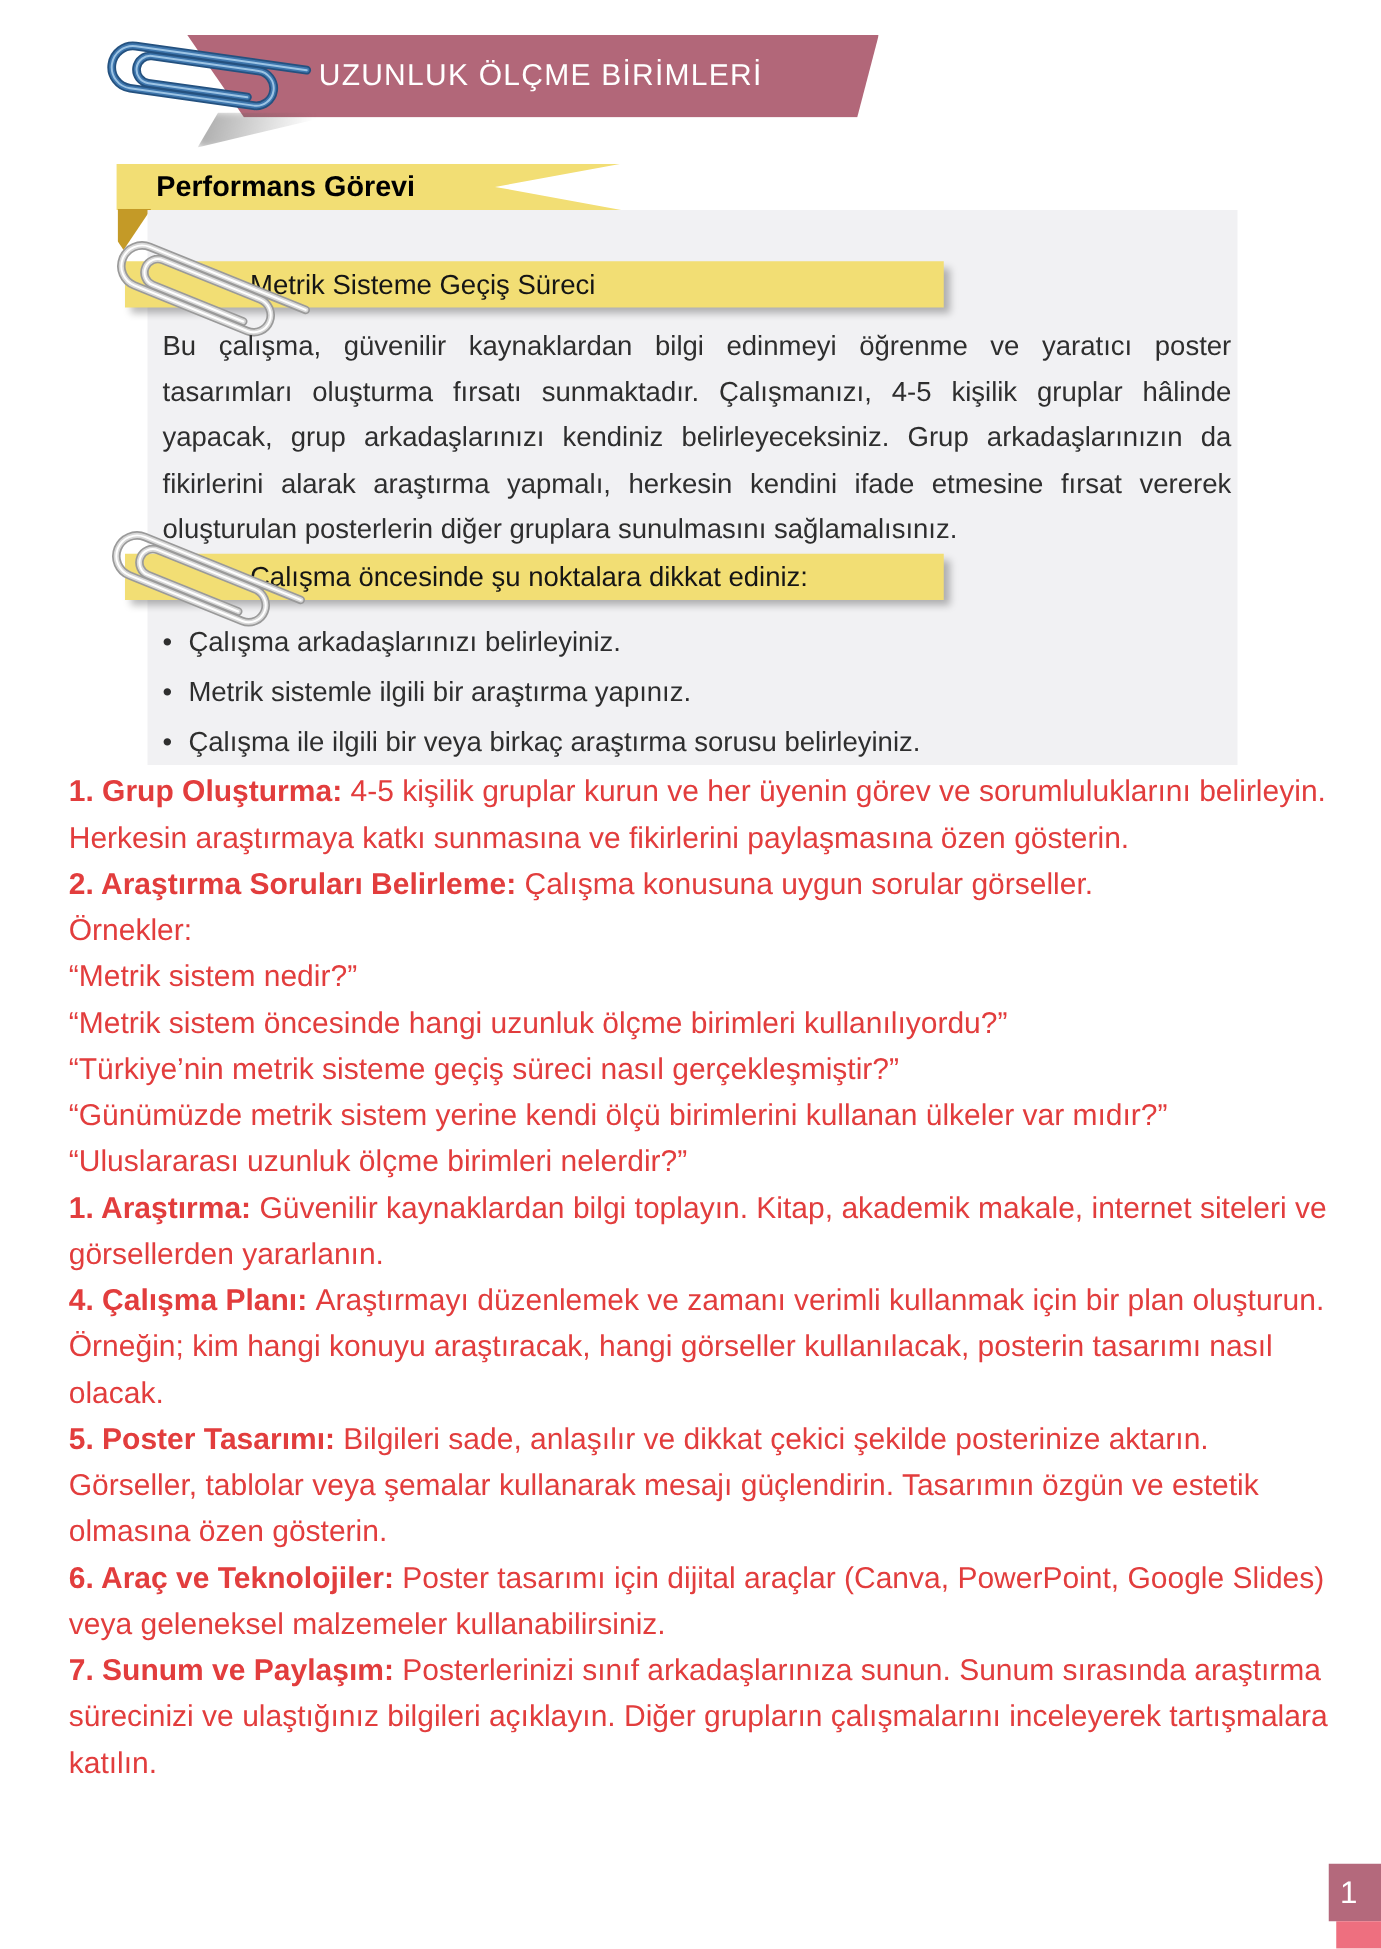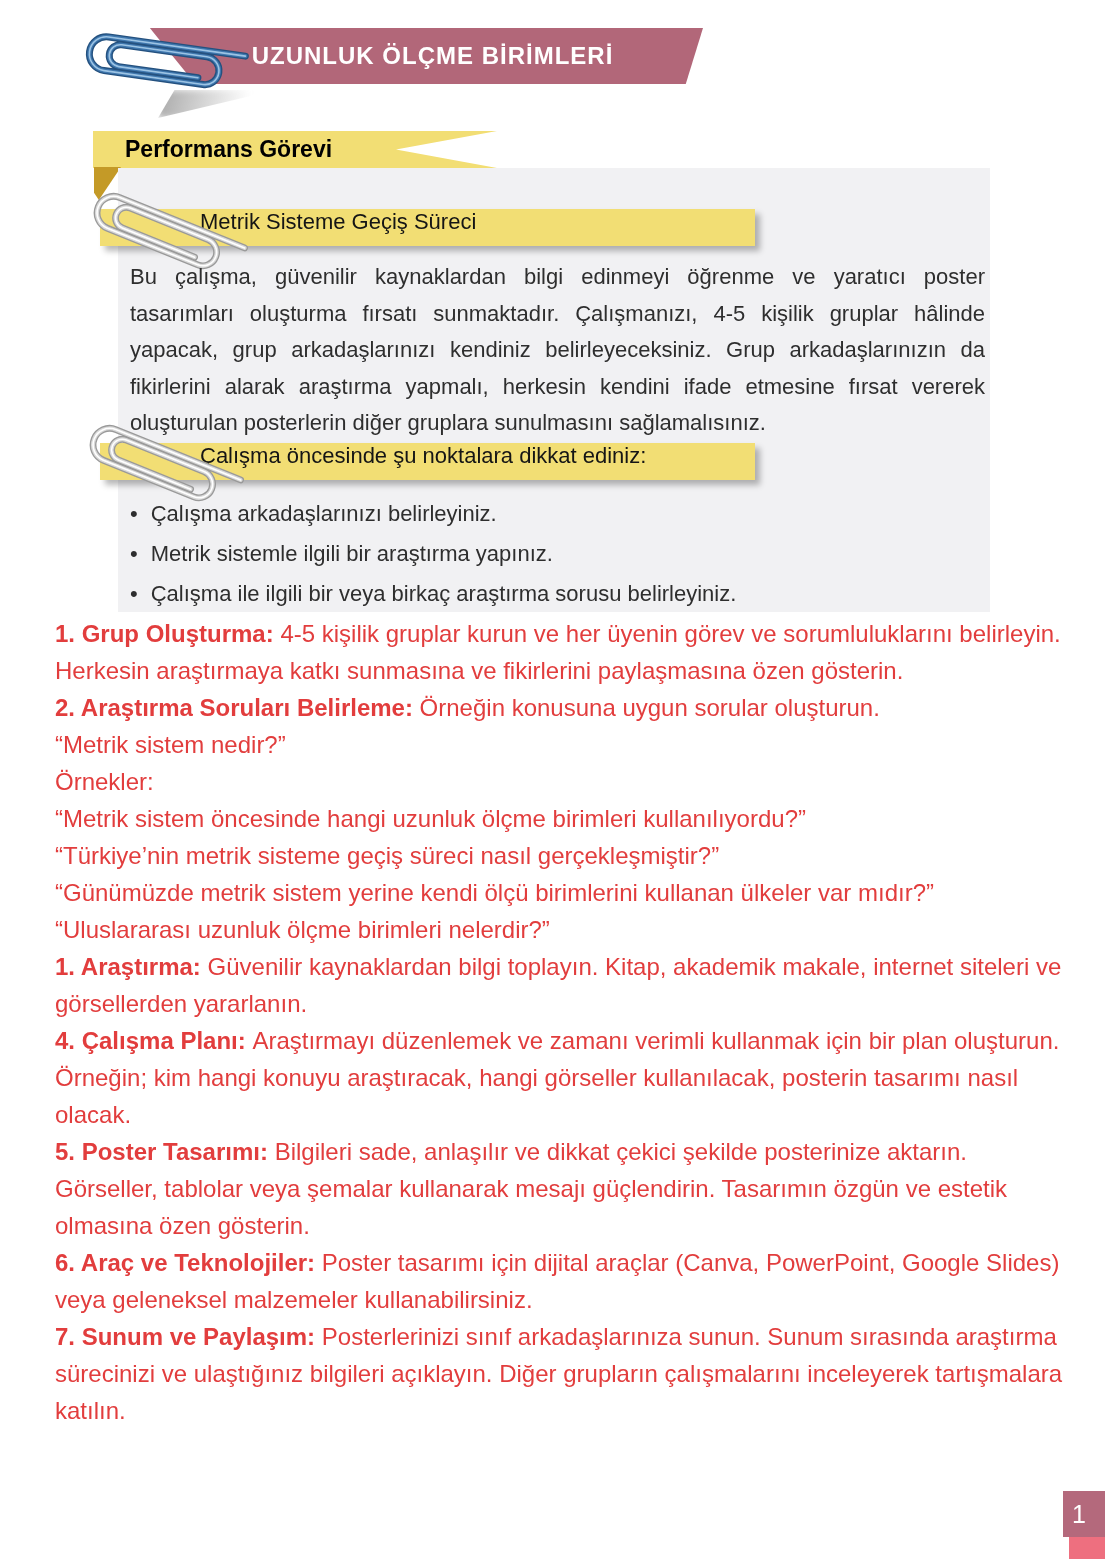--- a/index.html
+++ b/index.html
@@ -8,24 +8,24 @@
     --c-graybox:#f1f1f3; --c-red:#e23d3d; --c-text:#2e2e2e;
     --c-badge_top:#b4697c; --c-badge_bottom:#ee6f7f;
   }
   *{box-sizing:border-box;margin:0;padding:0;}
   html,body{background:#ffffff;}
   body{font-family:"Liberation Sans","DejaVu Sans",sans-serif;}
   .page{position:relative;width:1105px;height:1559px;background:#ffffff;overflow:hidden;}
 
   
   .banner{
-    position:absolute;left:128px;top:28px;width:575px;height:56px;
+    position:absolute;left:128px;top:28px;width:575px;height:66px;
     background:var(--c-banner);
     clip-path:polygon(3.8% 0,100% 0,97% 100%,11.7% 100%);
-    display:flex;align-items:center;justify-content:center;font-weight:bold;
+    display:flex;align-items:center;justify-content:center;
   }
   .banner span{color:#ffffff;font-size:24px;letter-spacing:1px;padding-left:34px;white-space:nowrap;}
   .fold-shadow{
     position:absolute;left:158px;top:90px;width:118px;height:28px;
     background:linear-gradient(105deg,rgba(95,95,95,.55),rgba(160,160,160,0) 75%);
     clip-path:polygon(14% 0,100% 0,0 100%);
     filter:blur(3px);
   }
 
   
@@ -49,21 +49,21 @@
   }
 
   
   .graybox{position:absolute;left:118px;top:168px;width:872px;height:444px;background:var(--c-graybox);}
 
   
   .strip{
     position:absolute;left:100px;width:655px;height:37px;
     background:var(--c-yellow);
     box-shadow:5px 5px 6px rgba(0,0,0,.28);
-    display:flex;
+    display:flex;align-items:center;
   }
   .strip-1{top:209px;}
   .strip-2{top:443px;}
   .strip span{font-size:22px;color:#151515;padding-left:100px;white-space:nowrap;}
 
   
   .intro{
     position:absolute;left:130px;top:259px;width:855px;
     font-size:22px;line-height:36.6px;color:var(--c-text);
     text-align:justify;
@@ -151,23 +151,23 @@
       <span>Metrik sistemle ilgili bir araştırma yapınız.</span>
     </p>
     <p class="bullet">
       <span class="dot">•</span>
       <span>Çalışma ile ilgili bir veya birkaç araştırma sorusu belirleyiniz.</span>
     </p>
   </div>
 
   <div class="steps">
     <p class="step"><b>1. Grup Oluşturma: </b><span>4-5 kişilik gruplar kurun ve her üyenin görev ve sorumluluklarını belirleyin. Herkesin araştırmaya katkı sunmasına ve fikirlerini paylaşmasına özen gösterin.</span></p>
-    <p class="step"><b>2. Araştırma Soruları Belirleme: </b><span>Örneğin konusuna uygun sorular oluşturun.</span></p>
+    <p class="step"><b>2. Araştırma Soruları Belirleme: </b><span>Çalışma konusuna uygun sorular görseller.</span></p>
+    <p class="step"><b></b><span>Örnekler:</span></p>
     <p class="step"><b></b><span>“Metrik sistem nedir?”</span></p>
-    <p class="step"><b></b><span>Örnekler:</span></p>
     <p class="step"><b></b><span>“Metrik sistem öncesinde hangi uzunluk ölçme birimleri kullanılıyordu?”</span></p>
     <p class="step"><b></b><span>“Türkiye’nin metrik sisteme geçiş süreci nasıl gerçekleşmiştir?”</span></p>
     <p class="step"><b></b><span>“Günümüzde metrik sistem yerine kendi ölçü birimlerini kullanan ülkeler var mıdır?”</span></p>
     <p class="step"><b></b><span>“Uluslararası uzunluk ölçme birimleri nelerdir?”</span></p>
     <p class="step"><b>1. Araştırma: </b><span>Güvenilir kaynaklardan bilgi toplayın. Kitap, akademik makale, internet siteleri ve görsellerden yararlanın.</span></p>
     <p class="step"><b>4. Çalışma Planı: </b><span>Araştırmayı düzenlemek ve zamanı verimli kullanmak için bir plan oluşturun. Örneğin; kim hangi konuyu araştıracak, hangi görseller kullanılacak, posterin tasarımı nasıl olacak.</span></p>
     <p class="step"><b>5. Poster Tasarımı: </b><span>Bilgileri sade, anlaşılır ve dikkat çekici şekilde posterinize aktarın. Görseller, tablolar veya şemalar kullanarak mesajı güçlendirin. Tasarımın özgün ve estetik olmasına özen gösterin.</span></p>
     <p class="step"><b>6. Araç ve Teknolojiler: </b><span>Poster tasarımı için dijital araçlar (Canva, PowerPoint, Google Slides) veya geleneksel malzemeler kullanabilirsiniz.</span></p>
     <p class="step"><b>7. Sunum ve Paylaşım: </b><span>Posterlerinizi sınıf arkadaşlarınıza sunun. Sunum sırasında araştırma sürecinizi ve ulaştığınız bilgileri açıklayın. Diğer grupların çalışmalarını inceleyerek tartışmalara katılın.</span></p>
   </div>

